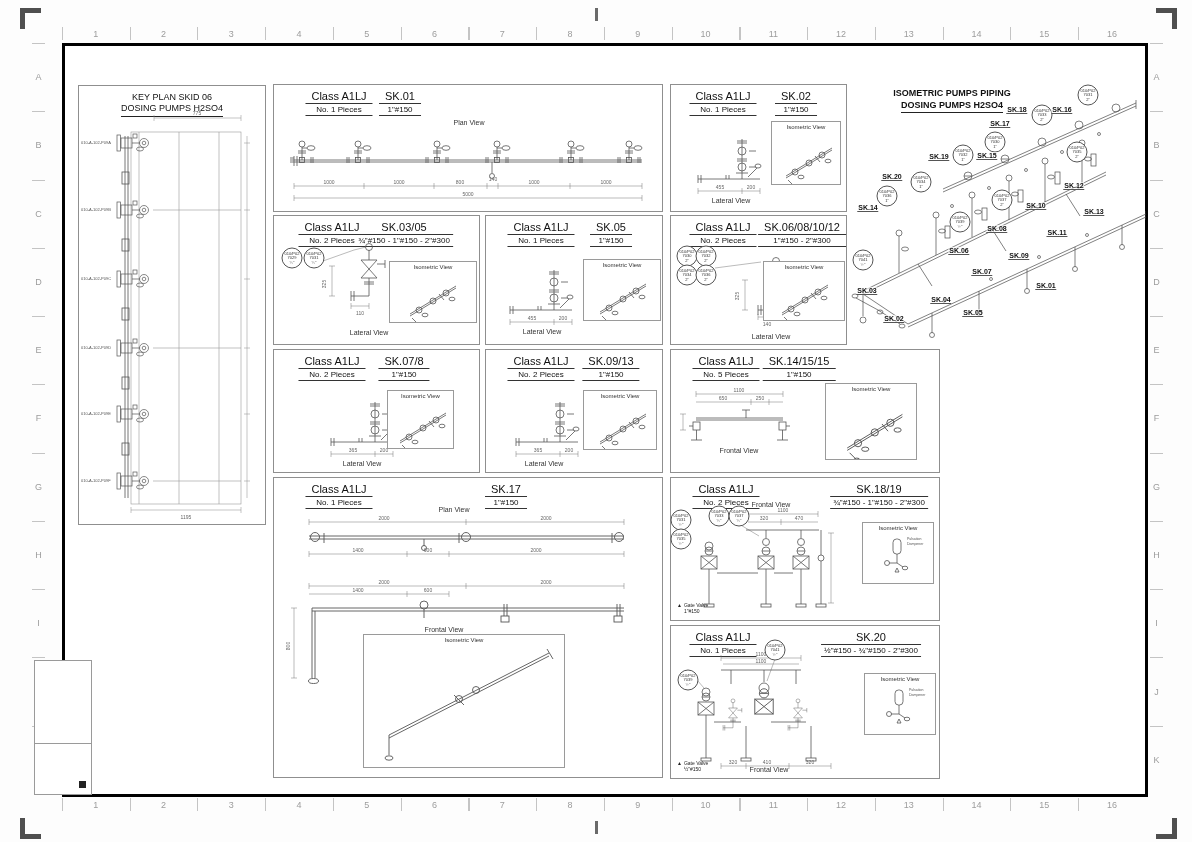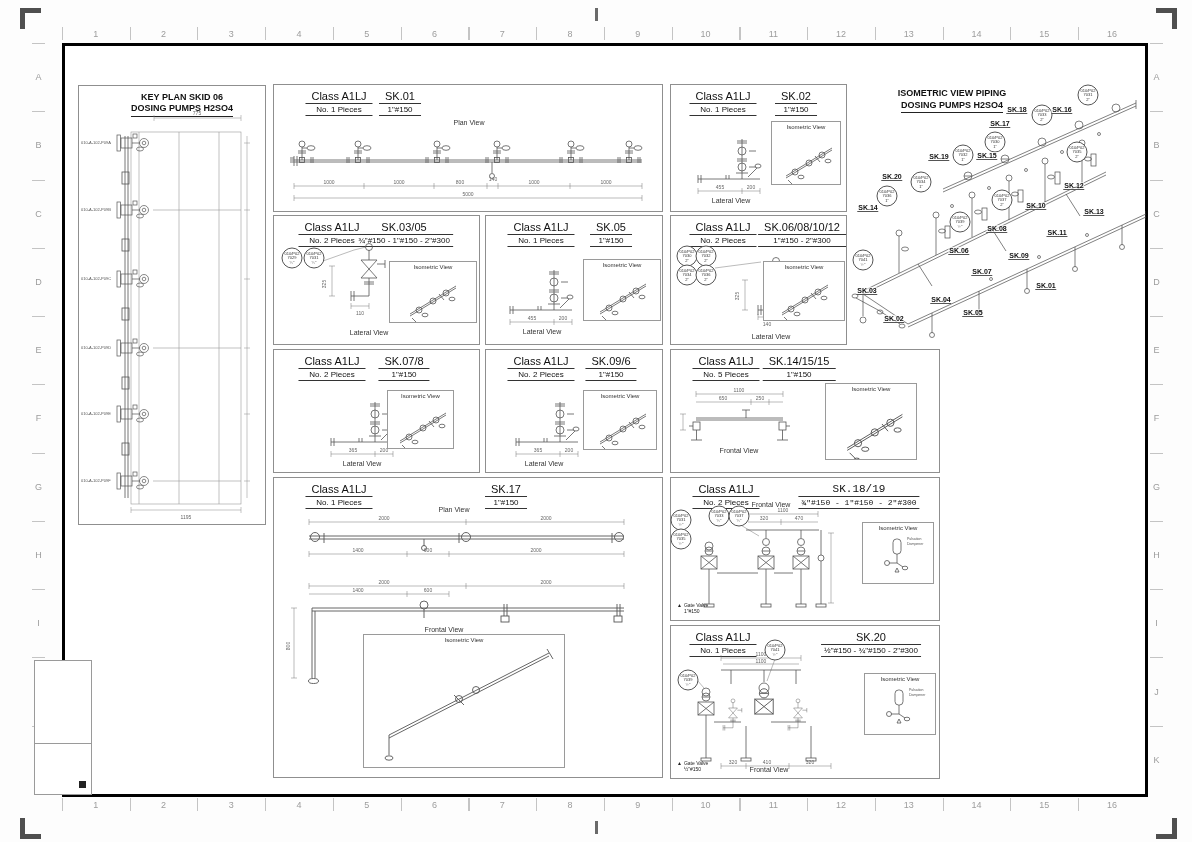--- a/index.html
+++ b/index.html
@@ -34,21 +34,21 @@
   .cap{position:absolute;font-size:7px;color:#333;transform:translateX(-50%);white-space:nowrap;}
   .icap{position:absolute;left:50%;top:2px;transform:translateX(-50%);font-size:6px;color:#333;white-space:nowrap;}
   .isobox{position:absolute;border:1px solid #9a9a9a;background:#fff;}
   .draw{position:absolute;left:0;top:0;}
   text.dim{font-size:5px;fill:#666;text-anchor:middle;font-family:"Liberation Sans",sans-serif;}
   .balloon{position:absolute;width:19px;height:19px;border:1px solid #555;border-radius:50%;background:#fff;display:flex;flex-direction:column;align-items:center;justify-content:center;font-size:4px;line-height:1.15;color:#333;transform:translate(-50%,-50%);text-align:center;z-index:3;}
   .note{position:absolute;display:flex;gap:2px;font-size:5px;color:#222;align-items:flex-start;line-height:1.2;}
   .note .tri{font-size:5px;}
   .micro{position:absolute;font-size:3.5px;color:#555;white-space:nowrap;}
   .kp-label{position:absolute;font-size:4px;color:#555;width:40px;}
-  .kptitle{position:absolute;left:50%;top:6px;transform:translateX(-50%);text-align:center;font-size:9px;font-weight:bold;color:#111;white-space:nowrap;line-height:1.25;margin-left:10px;}
+  .kptitle{position:absolute;left:50%;top:6px;transform:translateX(-50%);text-align:center;font-size:9px;font-weight:normal;color:#111;white-space:nowrap;line-height:1.25;}
   .kptitle .ul{border-bottom:1px solid #222;padding-bottom:1px;}
   .isotitle{position:absolute;left:852px;top:88px;width:200px;text-align:center;font-size:9px;font-weight:bold;color:#111;line-height:1.3;}
   .isotitle .ul{border-bottom:1px solid #222;padding-bottom:1px;display:inline-block;}
   .sklabel{position:absolute;font-size:7px;font-weight:bold;color:#111;border-bottom:1px solid #555;transform:translate(-50%,-50%);white-space:nowrap;z-index:4;background:rgba(255,255,255,.6);padding:0 1px;}
 </style>
 </head>
 <body>
 
 <svg width="0" height="0" style="position:absolute" aria-hidden="true">
 <defs>
@@ -342,21 +342,21 @@
     <span class="cap" style="left:60px;top:112px;">Lateral View</span>
     <div class="isobox" style="left:100px;top:36px;width:68px;height:62px;">
       <span class="icap">Isometric View</span>
       <svg class="draw" width="68" height="62" viewBox="0 0 68 62">
           <use href="#isoA" x="8" y="14"></use>
         </svg>
     </div>
   </div>
 
   <div class="isotitle">
-    <div>ISOMETRIC VIEW PIPING</div>
+    <div>ISOMETRIC PUMPS PIPING</div>
     <div><span class="ul">DOSING PUMPS H2SO4</span></div>
   </div>
   <svg class="draw" style="left:848px;top:86px;" width="298" height="252" viewBox="0 0 298 252">
     <g stroke="#4a4a4a" stroke-width="0.7" fill="none">
       <path d="M60,238 L298,128 M60,241 L298,131"></path>
       <path d="M15,205 L258,86 M15,208 L258,89"></path>
       <path d="M95,103 L288,17 M95,106 L288,20"></path>
       <path d="M60,238 L15,208"></path>
       <path d="M51,150 L51,187 M88,132 L88,169 M124,112 L124,151 M161,95 L161,134 M197,78 L197,116 M234,60 L234,98"></path>
       <circle cx="51" cy="147" r="3"></circle>
@@ -622,21 +622,21 @@
         </svg>
     </div>
   </div>
 
   <div class="panel" style="left:485px;top:349px;width:176px;height:122px;">
     <div class="ph" style="left:55px;">
       <div class="ph1">Class A1LJ</div>
       <div class="ph2">No. 2 Pieces</div>
     </div>
     <div class="ph" style="left:125px;">
-      <div class="ph1">SK.09/6</div>
+      <div class="ph1">SK.09/13</div>
       <div class="ph2">1"#150</div>
     </div>
     <svg class="draw" width="176" height="122" viewBox="0 0 176 122">
       <use href="#latA" x="28" y="34"></use>
       <text class="dim" x="52" y="102">365</text>
       <text class="dim" x="83" y="102">200</text>
     </svg>
     <span class="cap" style="left:58px;top:110px;">Lateral View</span>
     <div class="isobox" style="left:97px;top:40px;width:72px;height:58px;">
       <span class="icap">Isometric View</span>
@@ -778,21 +778,21 @@
         </g>
       </svg>
     </div>
   </div>
 
   <div class="panel" style="left:670px;top:477px;width:268px;height:142px;">
     <div class="ph" style="left:55px;">
       <div class="ph1">Class A1LJ</div>
       <div class="ph2">No. 2 Pieces</div>
     </div>
-    <div class="ph" style="left:188px;font-family:Liberation Mono, monospace;">
+    <div class="ph" style="left:208px;">
       <div class="ph1">SK.18/19</div>
       <div class="ph2">¾"#150 - 1"#150 - 2"#300</div>
     </div>
     <span class="cap" style="left:100px;top:23px;">Frontal View</span>
     <div class="balloon" style="left:10px;top:42px;">
         <span>010/P02</span>
         <span>7031</span>
         <span>½"</span>
       </div>
     <div class="balloon" style="left:10px;top:61px;">

